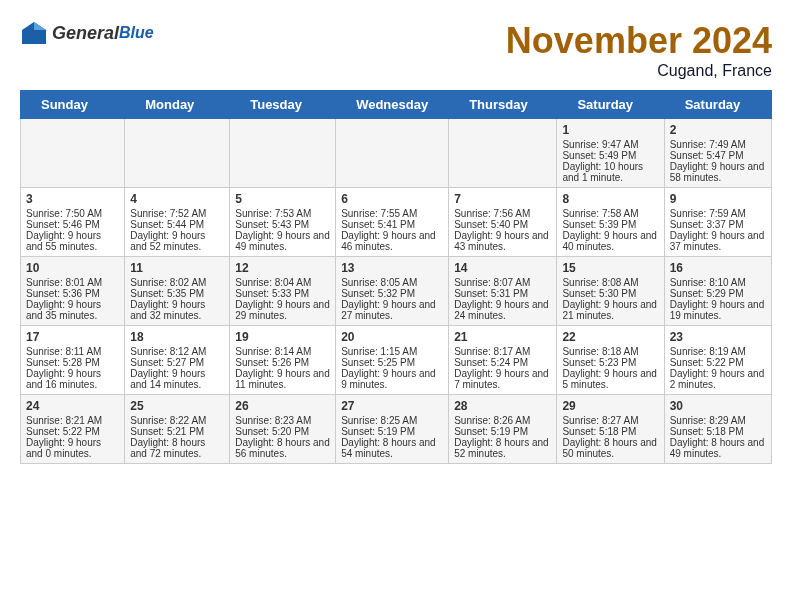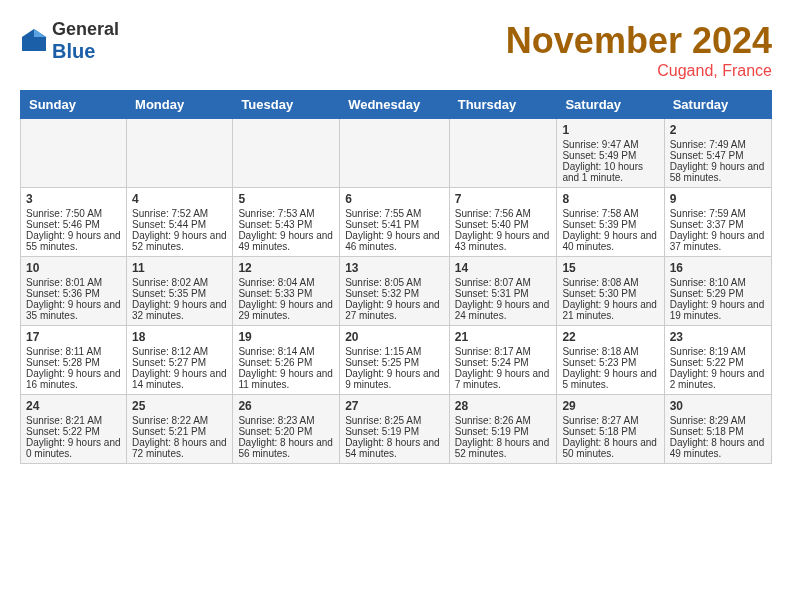--- a/index.html
+++ b/index.html
@@ -15,58 +15,59 @@
       justify-content: space-between;
       align-items: flex-start;
       margin-bottom: 10px;
     }
     .logo {
       display: flex;
       align-items: center;
     }
     .logo-text {
       display: flex;
-      flex-direction: column;
+      flex-direction: row;
       line-height: 1.1;
+      font-style: italic;
     }
     .logo-general {
       font-size: 18px;
       font-weight: bold;
       color: #333;
     }
     .logo-blue {
-      font-size: 20px;
+      font-size: 16px;
       font-weight: bold;
       color: #1a5fa8;
     }
     .logo-icon {
       width: 28px;
       height: 28px;
       margin-right: 4px;
     }
     .title-block {
       text-align: right;
     }
     .month-title {
       font-size: 36px;
       font-weight: bold;
       color: #a16207;
     }
     .location {
       font-size: 16px;
-      color: #ef4444;
+      color: #0f172a;
     }
     .calendar {
       width: 100%;
       border-collapse: collapse;
     }
     .calendar th {
       background-color: #2a6ab5;
       color: #fff;
-      padding: 6px 8px;
+      padding: 6px 20px;
       font-size: 13px;
       text-align: left;
       border: 1px solid #2a6ab5;
     }
     .calendar td {
       vertical-align: top;
       border: 1px solid #ccc;
       padding: 4px 5px;
       font-size: 10px;
       color: #333;

